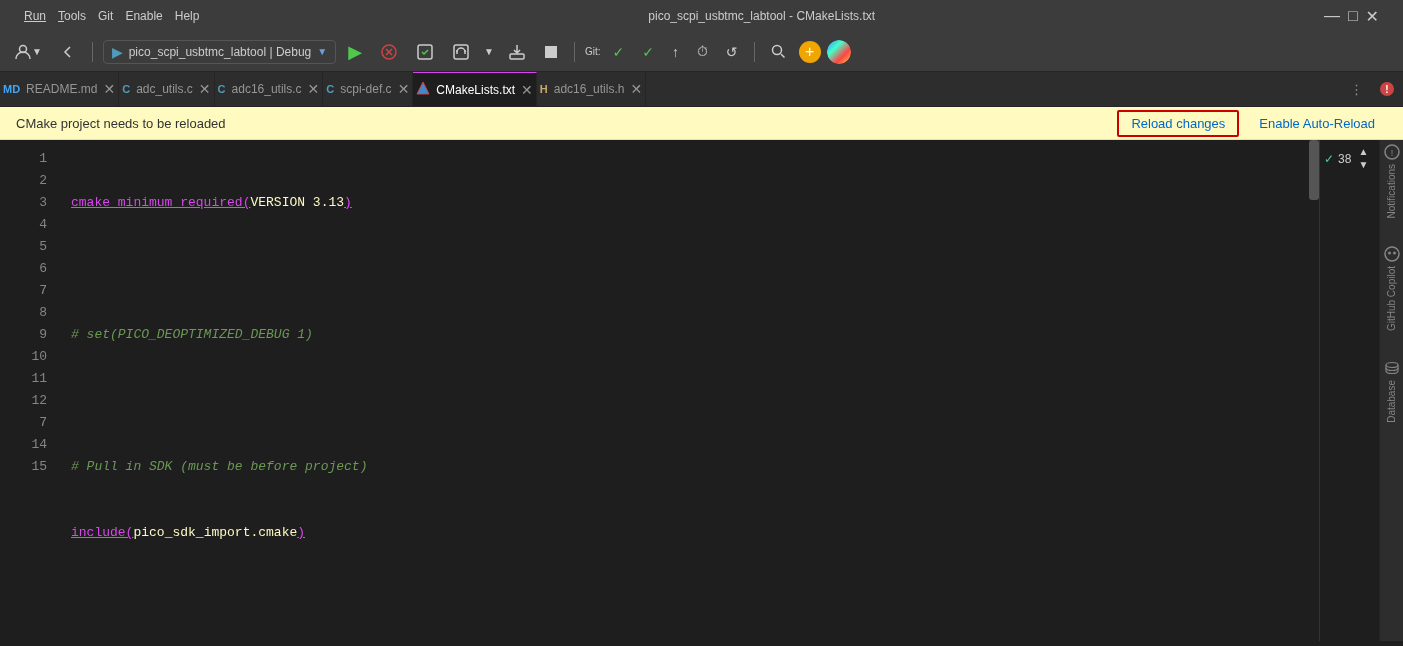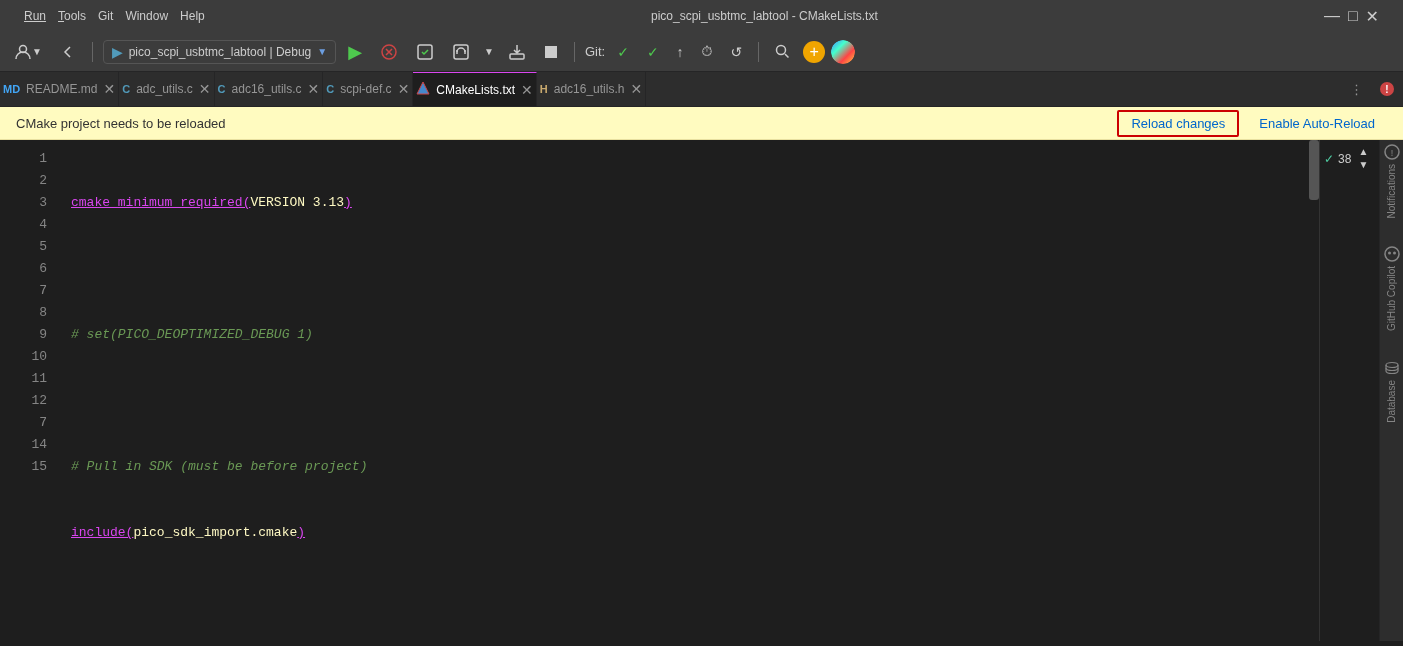--- a/index.html
+++ b/index.html
@@ -222,21 +222,21 @@
     }
   </style>
 </head>
 <body>
 
 <div class="title-bar">
   <div class="title-bar-menu">
     <span>Run</span>
     <span><u>T</u>ools</span>
     <span>Git</span>
-    <span>Window</span>
+    <span>Enable</span>
     <span>Help</span>
   </div>
   <div class="title-bar-center">pico_scpi_usbtmc_labtool - CMakeLists.txt</div>
   <div class="title-bar-right">
     <span>—</span>
     <span>□</span>
     <span>✕</span>
   </div>
 </div>
 
@@ -298,21 +298,21 @@
   </button>
 
   <button class="toolbar-btn">
     <svg width="14" height="14" viewBox="0 0 14 14" fill="#ccc">
         <rect x="1" y="1" width="12" height="12"></rect>
       </svg>
   </button>
 
   <div class="toolbar-separator"></div>
 
-  <span style="color:#cccccc; font-size:13px;">Git:</span>
+  <span style="color:#cccccc; font-size:10px;">Git:</span>
 
   <button class="toolbar-btn" style="color:#4ec94e; font-size:14px;">✓</button>
   <button class="toolbar-btn" style="color:#4ec94e; font-size:14px;">✓</button>
   <button class="toolbar-btn" style="font-size:14px; color:#cccccc;">↑</button>
   <button class="toolbar-btn" style="font-size:14px; color:#cccccc;">⏱</button>
   <button class="toolbar-btn" style="font-size:14px; color:#cccccc;">↺</button>
 
   <div class="toolbar-separator"></div>
 
   <button class="toolbar-btn">

